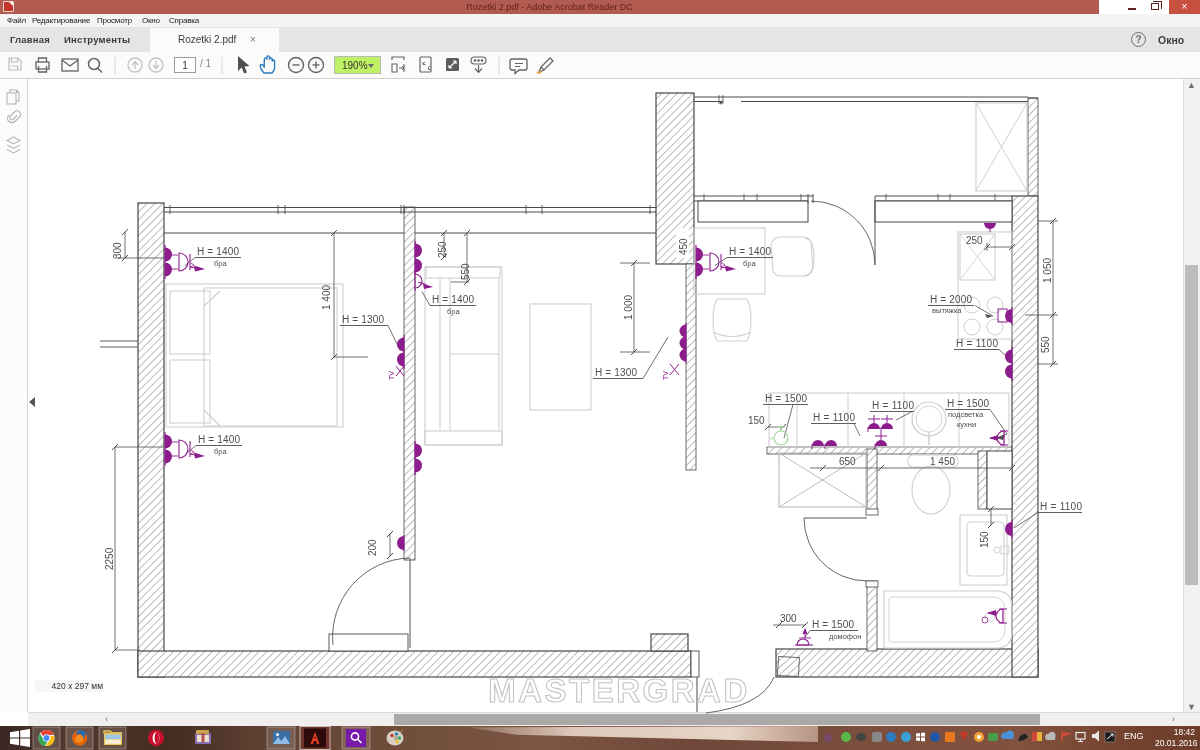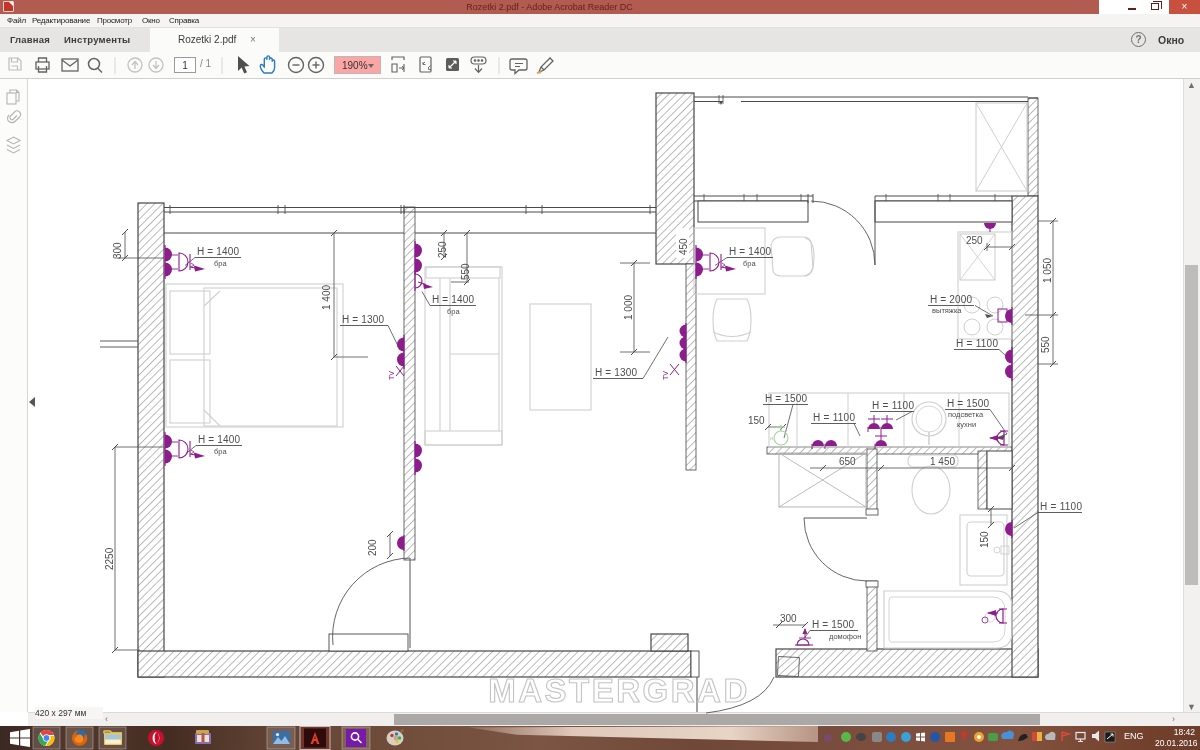--- a/index.html
+++ b/index.html
@@ -27,37 +27,37 @@
 #tabbar .tab { position:absolute; top:0; height:24px; font-size:9.5px; color:#3c3c3c; line-height:24px; font-weight:bold; letter-spacing:0.2px; }
 #tabbar #activetab { position:absolute; left:150px; top:0; width:129px; height:24px; background:#fbfbfa; text-align:left; white-space:nowrap; font-size:10px; color:#3c3c3c; line-height:24px; }
 #tabbar .x { color:#777; font-size:10px; }
 #helpq { position:absolute; left:1131px; top:32px; width:15px; height:15px; border:1.5px solid #6f6f6f; border-radius:50%; color:#6f6f6f; font-size:10px; text-align:center; line-height:13px; font-weight:bold; }
 #signin { position:absolute; left:1158px; top:28px; font-size:10.5px; font-weight:bold; line-height:24px; color:#3c3c3c; }
 
 
 #toolbar { position:absolute; left:0; top:52px; width:1200px; height:27px; background:#fbfbfa; border-bottom:1px solid #d2d0ce; }
 #toolbar svg { position:absolute; left:0; top:0; }
 #pagebox { position:absolute; left:174px; top:5px; width:22px; height:16px; border:1px solid #9b9b9b; background:#fff; font-size:10px; text-align:center; line-height:16px; color:#333; }
-#zoombox { position:absolute; left:334px; top:4px; width:47px; height:18px; border:1px solid #b9b9b9; background:#fca5a5; }
+#zoombox { position:absolute; left:334px; top:4px; width:47px; height:18px; border:1px solid #b9b9b9; background:#bef264; }
 #zoombox .zt { position:absolute; left:7px; top:0; font-size:10px; line-height:17px; color:#333; }
 #zoombox .za { position:absolute; right:6px; top:7px; width:0; height:0; border-left:3px solid transparent; border-right:3px solid transparent; border-top:4px solid #666; }
 
 
 #sidebar { position:absolute; left:0; top:79px; width:28px; height:633px; background:#fcfcfb; border-right:1px solid #d8d6d4; }
 #canvas { position:absolute; left:29px; top:79px; width:1154px; height:633px; background:#ffffff; }
 #lefttoggle { position:absolute; left:29px; top:397px; width:0; height:0; border-top:5px solid transparent; border-bottom:5px solid transparent; border-right:6px solid #555; }
 
 
 #vscroll { position:absolute; left:1183px; top:79px; width:17px; height:633px; background:#f2f1f0; border-left:1px solid #e0dedc; }
 #vthumb { position:absolute; left:1185px; top:265px; width:13px; height:320px; background:#bdbcba; }
 .sarrow { position:absolute; color:#6f6f6f; font-size:9px; }
 
 
 #statusbar { position:absolute; left:28px; top:712px; width:1172px; height:14px; background:#f0efed; border-top:1px solid #dcdad8; }
-#sizebox { position:absolute; left:35px; top:707px; width:68px; height:12px; background:#f7f6f5; font-size:8.5px; color:#333; text-align:left; line-height:12px; }
+#sizebox { position:absolute; left:35px; top:680px; width:68px; height:12px; background:#f7f6f5; font-size:8.5px; color:#333; text-align:right; line-height:12px; }
 #hthumb { position:absolute; left:394px; top:714px; width:646px; height:11px; background:#aaa9a7; }
 
 
 #wm1 { position:absolute; left:0; top:672px; width:1194px; text-align:center; font-size:33px; font-weight:bold; letter-spacing:2.5px; color:#ffffff; -webkit-text-stroke:1.1px #c4c4c4; z-index:30;padding-left:44px; }
 #wm2 { position:absolute; left:0; top:705px; width:1194px; text-align:center; font-size:12.5px; font-weight:bold; letter-spacing:3.5px; color:#ffffff; -webkit-text-stroke:0.7px #c8c8c8; z-index:31; }
 
 
 #taskbar { position:absolute; left:0; top:726px; width:1200px; height:24px; background:linear-gradient(90deg,#3a2823 0%,#54392c 6%,#442c22 14%,#5f4233 22%,#6f4c3a 32%,#7c5544 45%,#6f4839 58%,#7b4e3e 72%,#82523f 85%,#74432f 94%,#6d3d2b 100%); overflow:hidden; z-index:20; }
 #tstreak { position:absolute; left:468px; top:0; width:350px; height:16px; background:linear-gradient(90deg, rgba(228,205,190,0.2), rgba(233,214,200,0.9) 30%, rgba(238,220,205,0.95) 75%, rgba(225,195,178,0.6)); clip-path:polygon(0 8%, 100% 0, 100% 100%, 14% 55%); }
 #traytext { position:absolute; left:1124px; top:731px; color:#fff; font-size:9px; z-index:22;}

